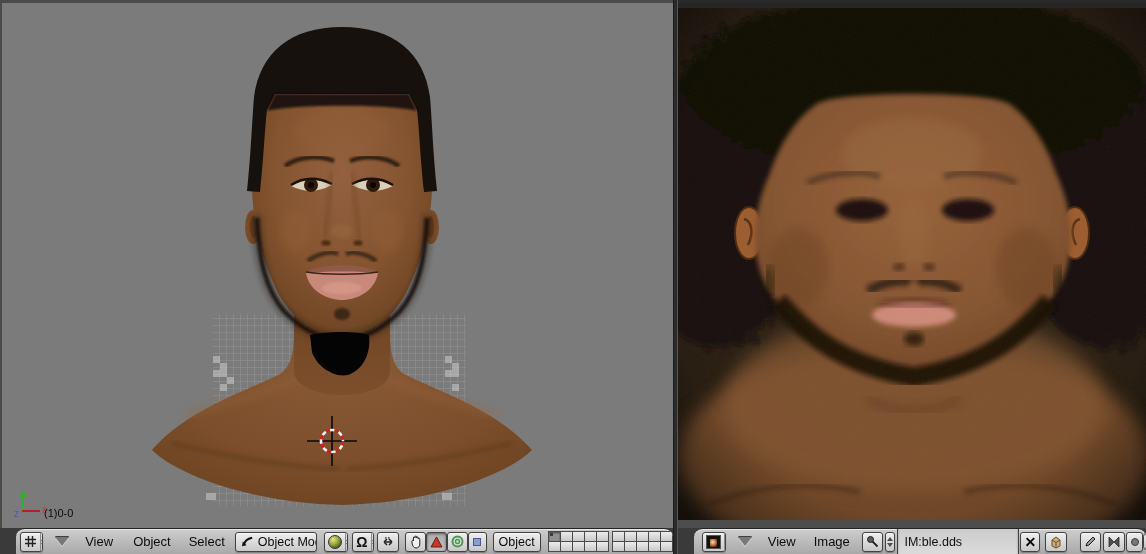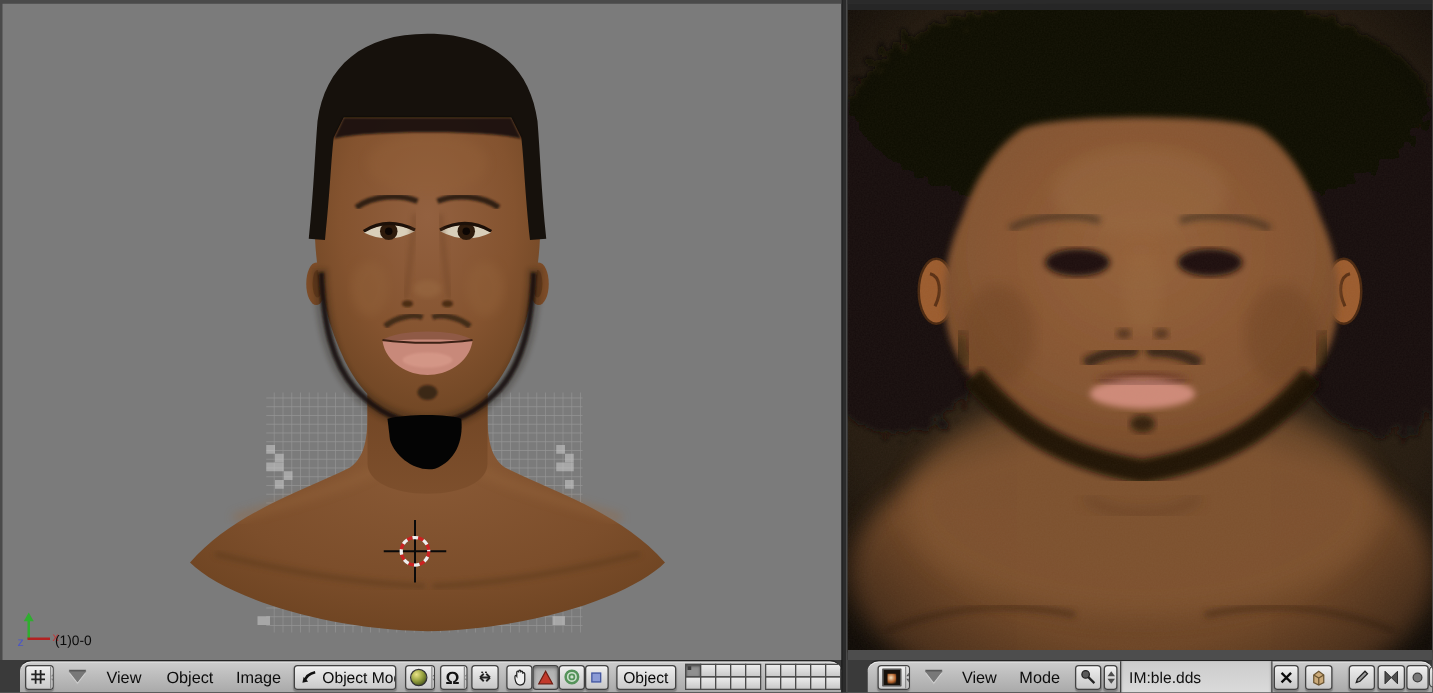--- a/index.html
+++ b/index.html
@@ -209,21 +209,21 @@
           </svg>
         </div>
         <div class="stepper">
             <div class="tri-up"></div>
             <div class="tri-down"></div>
           </div>
       </div>
       <div class="collapse-tri" style="margin-left:12px"></div>
       <span class="menu-label" style="margin-left:14px">View</span>
       <span class="menu-label" style="margin-left:16px">Object</span>
-      <span class="menu-label" style="margin-left:14px">Image</span>
+      <span class="menu-label" style="margin-left:14px">Select</span>
 
       <div class="combo" style="margin-left:8px; width:120px">
         <div class="body" style="flex:1">
           <svg width="13" height="13" viewBox="0 0 14 14">
             <path d="M12,3 C7,4 4,6 3,11" stroke="#111" stroke-width="2.2" fill="none"></path>
             <path d="M1,12 L6,11 L2,7 Z" fill="#111"></path>
           </svg>
           <span>Object Mode</span>
         </div>
 
@@ -419,21 +419,21 @@
         <div class="body" style="padding:0 3px">
             <div class="imged-ico"></div>
           </div>
         <div class="stepper">
             <div class="tri-up"></div>
             <div class="tri-down"></div>
           </div>
       </div>
       <div class="collapse-tri" style="margin-left:12px"></div>
       <span class="menu-label" style="margin-left:14px">View</span>
-      <span class="menu-label" style="margin-left:14px">Mode</span>
+      <span class="menu-label" style="margin-left:14px">Image</span>
 
       <div class="btn" style="margin-left:10px; width:22px">
         <svg width="13" height="13" viewBox="0 0 13 13">
           <ellipse cx="4.5" cy="4.5" rx="3" ry="3" fill="#5a5a5a" stroke="#222" stroke-width="1"></ellipse>
           <line x1="6.5" y1="6.5" x2="11.5" y2="11.5" stroke="#222" stroke-width="1.8"></line>
         </svg>
       </div>
       <div class="btn" style="margin-left:2px; width:15px; padding:0">
         <div style="display:flex;flex-direction:column;gap:2px;align-items:center">
             <div class="tri-up"></div>

